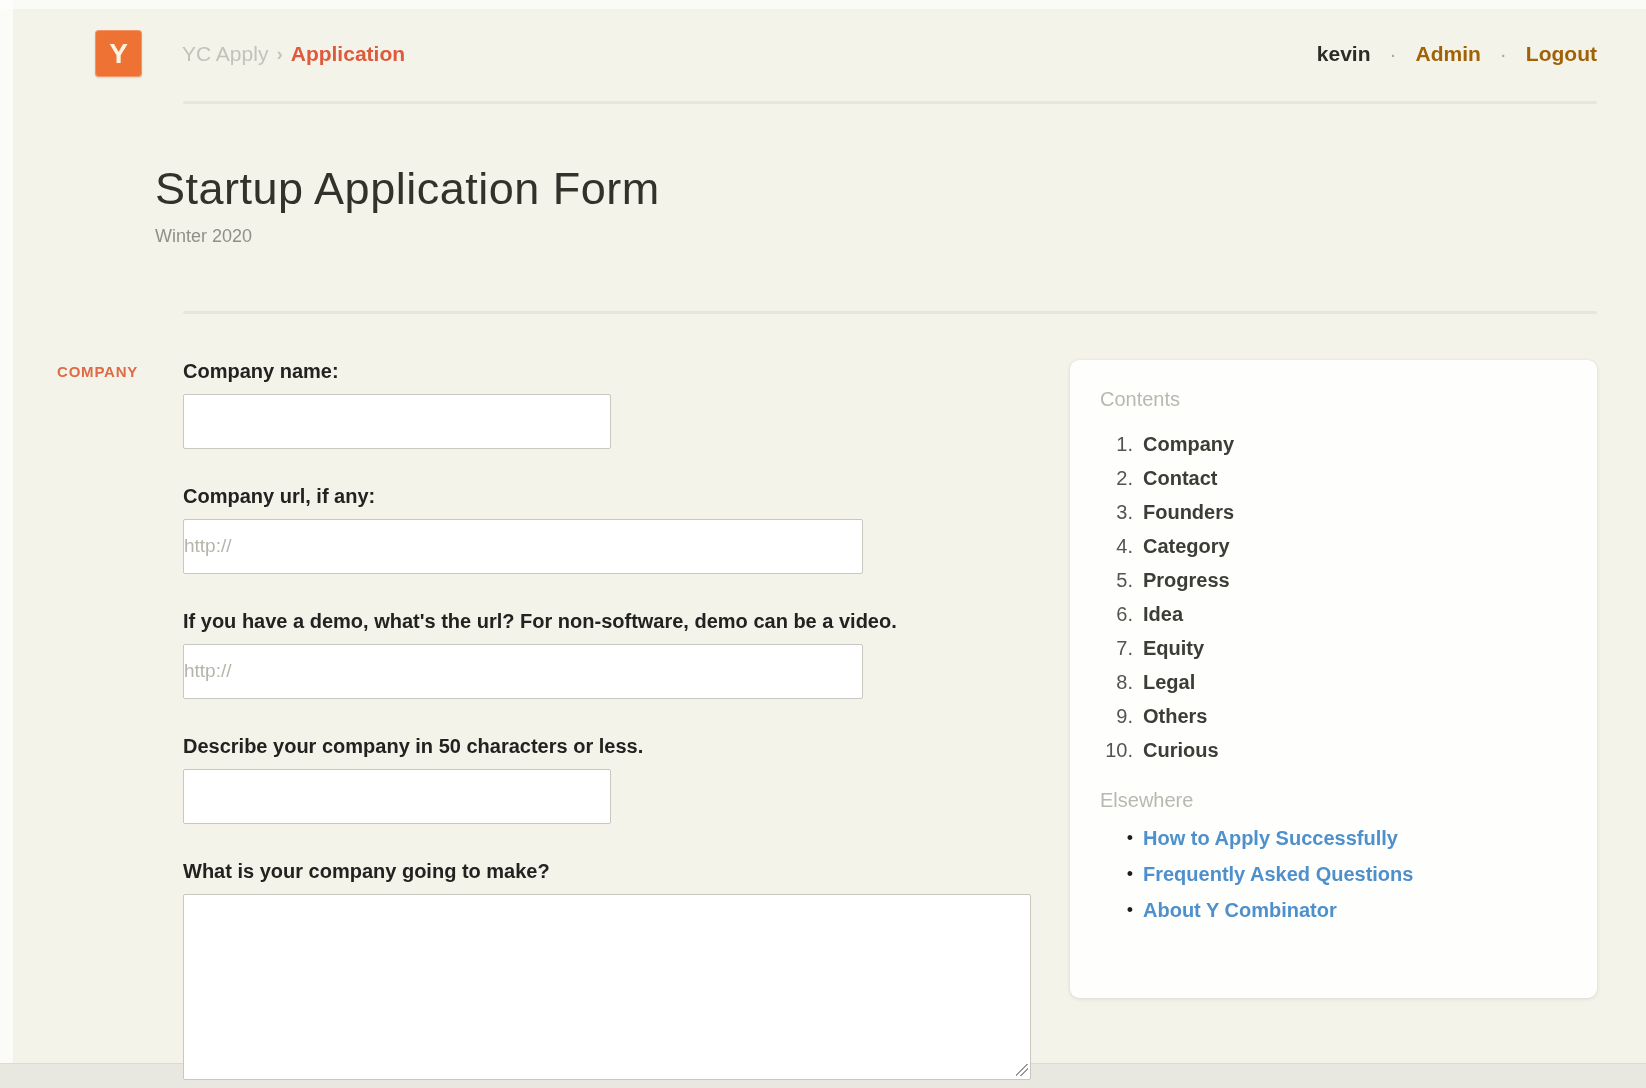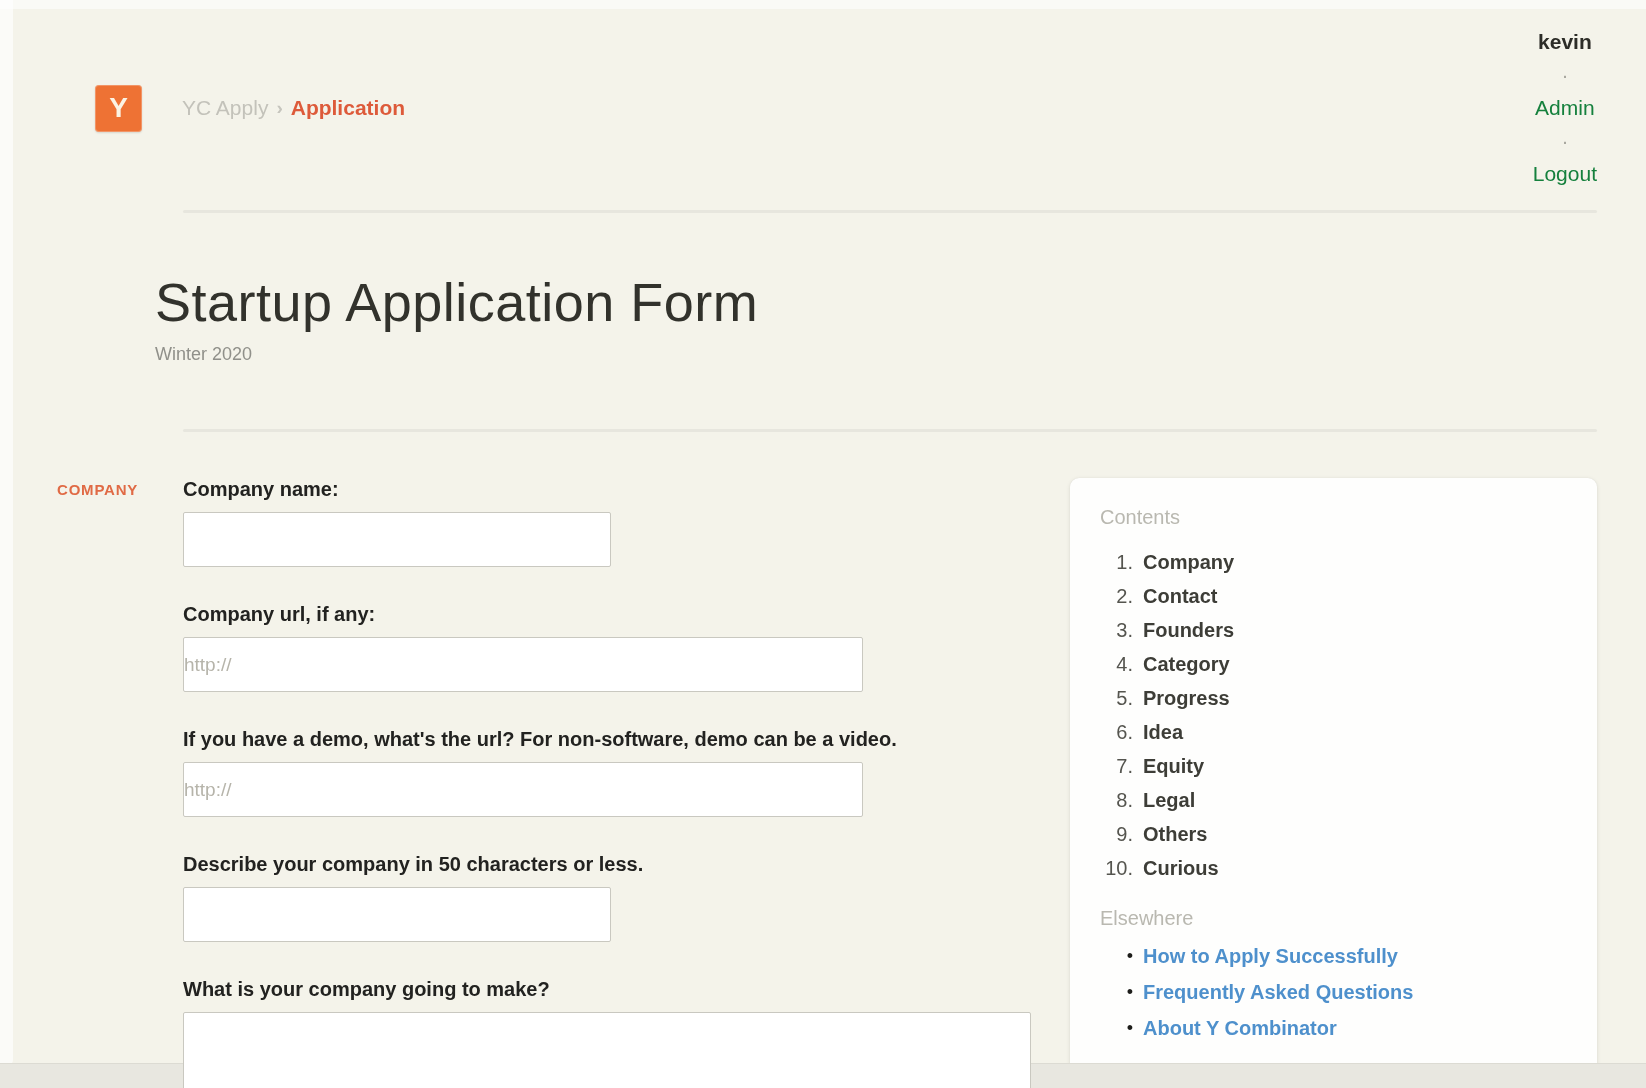--- a/index.html
+++ b/index.html
@@ -22,31 +22,31 @@
     width:47px; height:47px; background:#ee7234; border-radius:4px;
     display:flex; align-items:center; justify-content:center;
     box-shadow: inset 0 0 0 1px rgba(255,255,255,.25), 0 1px 2px rgba(0,0,0,.12);
     cursor:pointer;
   }
   .logo span { color:#fbf3e4; font-size:28px; font-weight:bold; line-height:1; }
   .breadcrumb { margin-left:40px; font-size:21px; display:flex; align-items:center; gap:8px; }
   .crumb-root { color:#c3c2ba; cursor:pointer; }
   .crumb-sep  { color:#c6c5bd; font-weight:bold; font-size:19px; }
   .crumb-current { color:#dd5a3a; font-weight:bold; cursor:pointer; }
-  .user-menu { margin-left:auto; font-size:21px; display:flex; align-items:center; gap:9px;flex-direction:column; }
+  .user-menu { margin-left:auto; font-size:21px; display:flex; align-items:center; gap:19px; }
   .user-name { color:#2c2c27; font-weight:bold; }
   .user-dot  { color:#a9a8a0; }
-  .user-link { color:#15803d; text-decoration:none; cursor:pointer; }
+  .user-link { color:#a16207; text-decoration:none; cursor:pointer;font-weight:bold; }
 
   .divider { height:3px; background:#e7e6de; border-radius:2px; margin:0 49px 0 183px; }
   .divider-header { margin-top:24px; }
 
   
   .title-block { margin:60px 49px 0 155px; }
-  .page-title { font-size:54px; font-weight:300; color:#32322c; letter-spacing:.5px; line-height:1.1; }
+  .page-title { font-size:45px; font-weight:300; color:#32322c; letter-spacing:.5px; line-height:1.1; }
   .page-subtitle { margin-top:12px; font-size:18px; color:#90908a; }
   .divider-title { margin-top:64px; }
 
   
   .main { display:flex; align-items:flex-start; margin:46px 49px 0 183px; }
   .form-col { width:848px; position:relative; }
   .section-label {
     position:absolute; left:-126px; top:3px;
     color:#e06a45; font-size:15px; font-weight:bold; letter-spacing:.8px;
   }

